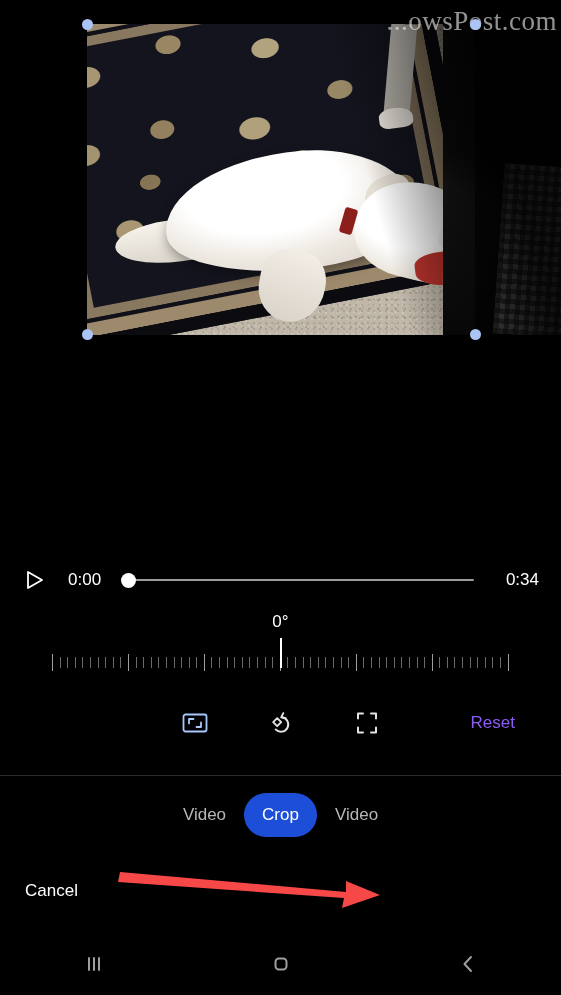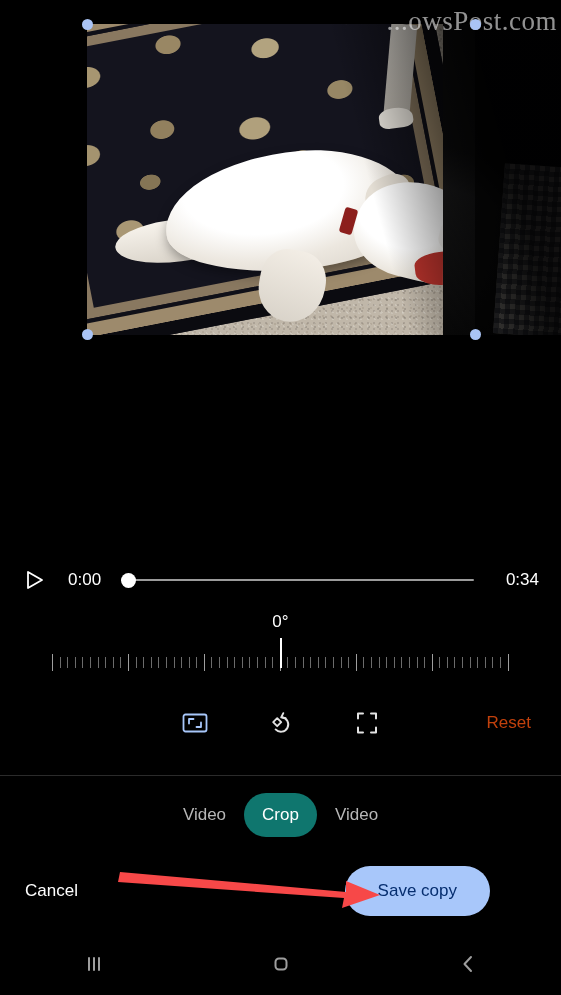--- a/index.html
+++ b/index.html
@@ -334,22 +334,22 @@
   }
   .tool-btn {
     width: 50px; height: 50px;
     display: flex; align-items: center; justify-content: center;
   }
   .tool-aspect  { position: absolute; left: 170px; }
   .tool-rotate  { position: absolute; left: 256px; }
   .tool-persp   { position: absolute; left: 342px; }
   .reset-btn {
     position: absolute;
-    right: 30px;
-    color: #c2410c;
+    right: 46px;
+    color: #8b5cf6;
     font-size: 17px;
   }
 
   
   .divider {
     position: absolute;
     left: 0; top: 775px;
     width: 561px; height: 1px;
     background: #2b2b2b;
   }
@@ -362,21 +362,21 @@
     justify-content: center;
   }
   .tab {
     color: #b7b7b7;
     font-size: 17px;
     padding: 12px 18px;
     border-radius: 22px;
     white-space: nowrap;
   }
   .tab.active {
-    background: #0f766e;
+    background: #1d4ed8;
     color: #ffffff;
   }
 
   
   .action-bar {
     position: absolute;
     left: 0; top: 860px;
     width: 500px; height: 62px;
   }
   .cancel-btn {
@@ -581,21 +581,20 @@
 
   <div class="divider"></div>
   <div class="tab-bar" id="tab-bar">
       <div class="tab">Video</div>
       <div class="tab active">Crop</div>
       <div class="tab">Video</div>
     </div>
 
   <div class="action-bar">
     <div class="cancel-btn">Cancel</div>
-    <button class="save-btn">Save copy</button>
   </div>
 
   <svg class="arrow-anno" viewBox="0 0 270 42">
     <path d="M2 8 L228 28 L228 17 L262 31 L224 44 L226 34 L0 18 Z" fill="#f74848" transform="translate(0,-2)"></path>
   </svg>
 
   <div class="nav-bar">
     <div class="nav-btn">
       <svg width="24" height="24" viewBox="0 0 24 24">
         <path d="M7 6 L7 18 M12 6 L12 18 M17 6 L17 18" stroke="#9e9e9e" stroke-width="2" stroke-linecap="round"></path>

